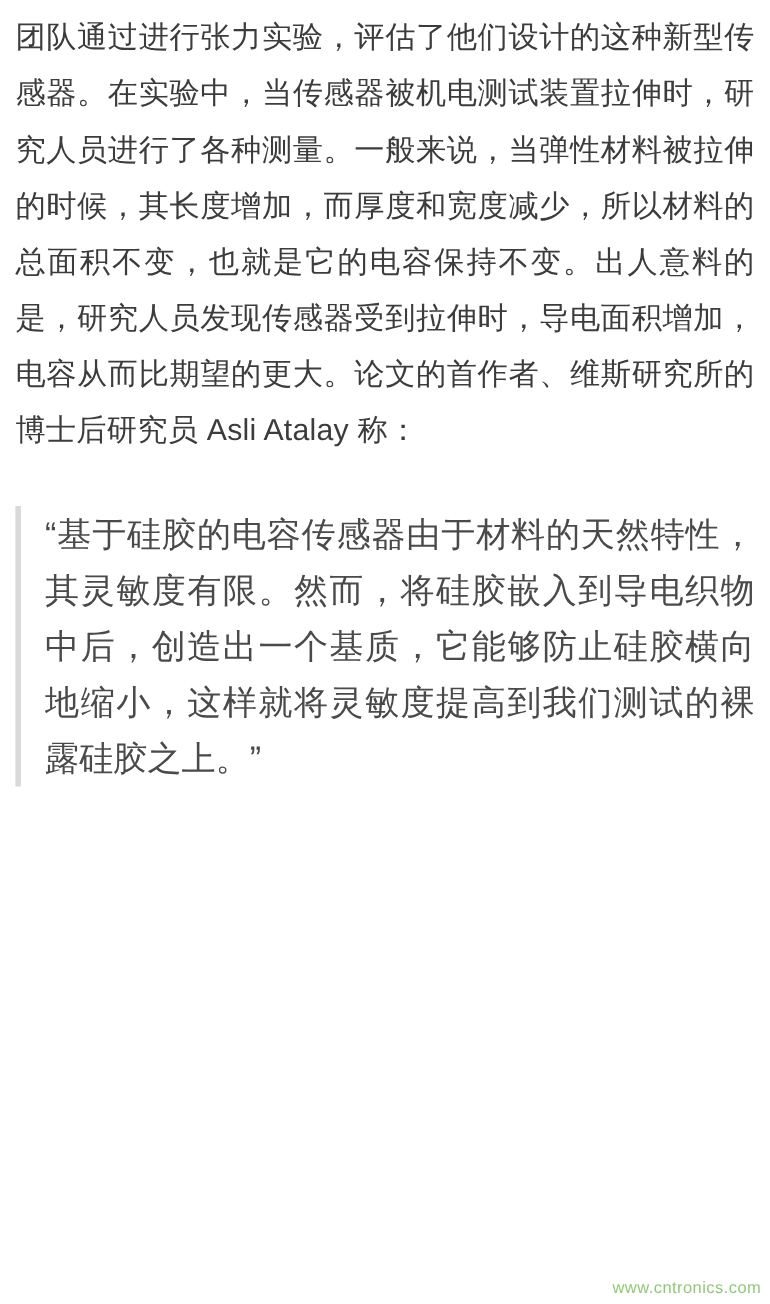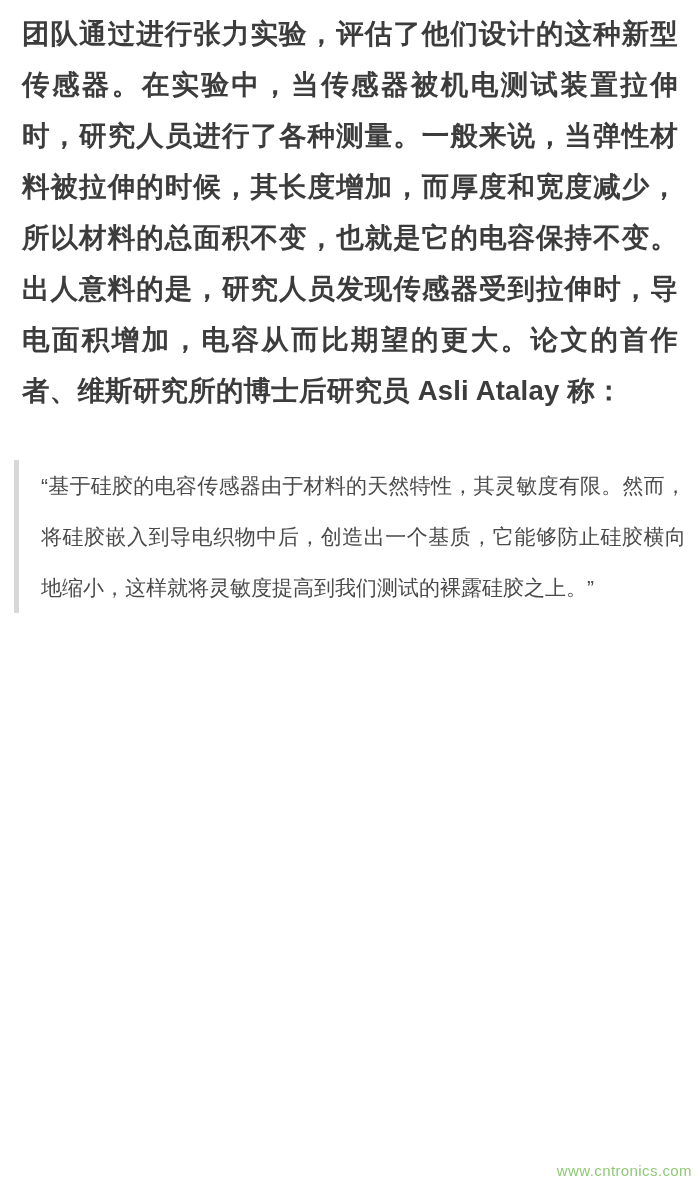--- a/index.html
+++ b/index.html
@@ -22,33 +22,32 @@
     padding: 6px 14px 0 14px;
     position: relative;
   }
   .para {
     font-size: 27.5px;
     line-height: 51px;
     letter-spacing: 0.2px;
     color: #3c3c3c;
     text-align: justify;
     text-justify: inter-ideograph;
-    margin: 8px;
-    font-weight: bold;
+    margin: 0;
   }
   .para-1 {
     margin-top: 2px;
   }
   .quote-block {
     margin: 44px 0 38px 0;
     padding-left: 22px;
     border-left: 5px solid #d8d8d8;
   }
   .quote-text {
-    font-size: 21px;
+    font-size: 31px;
     line-height: 51px;
     color: #4a4a4a;
     text-align: justify;
     text-justify: inter-ideograph;
     margin: 0;
   }
   .para-2 {
     margin-top: 34px;
   }
   .watermark {

